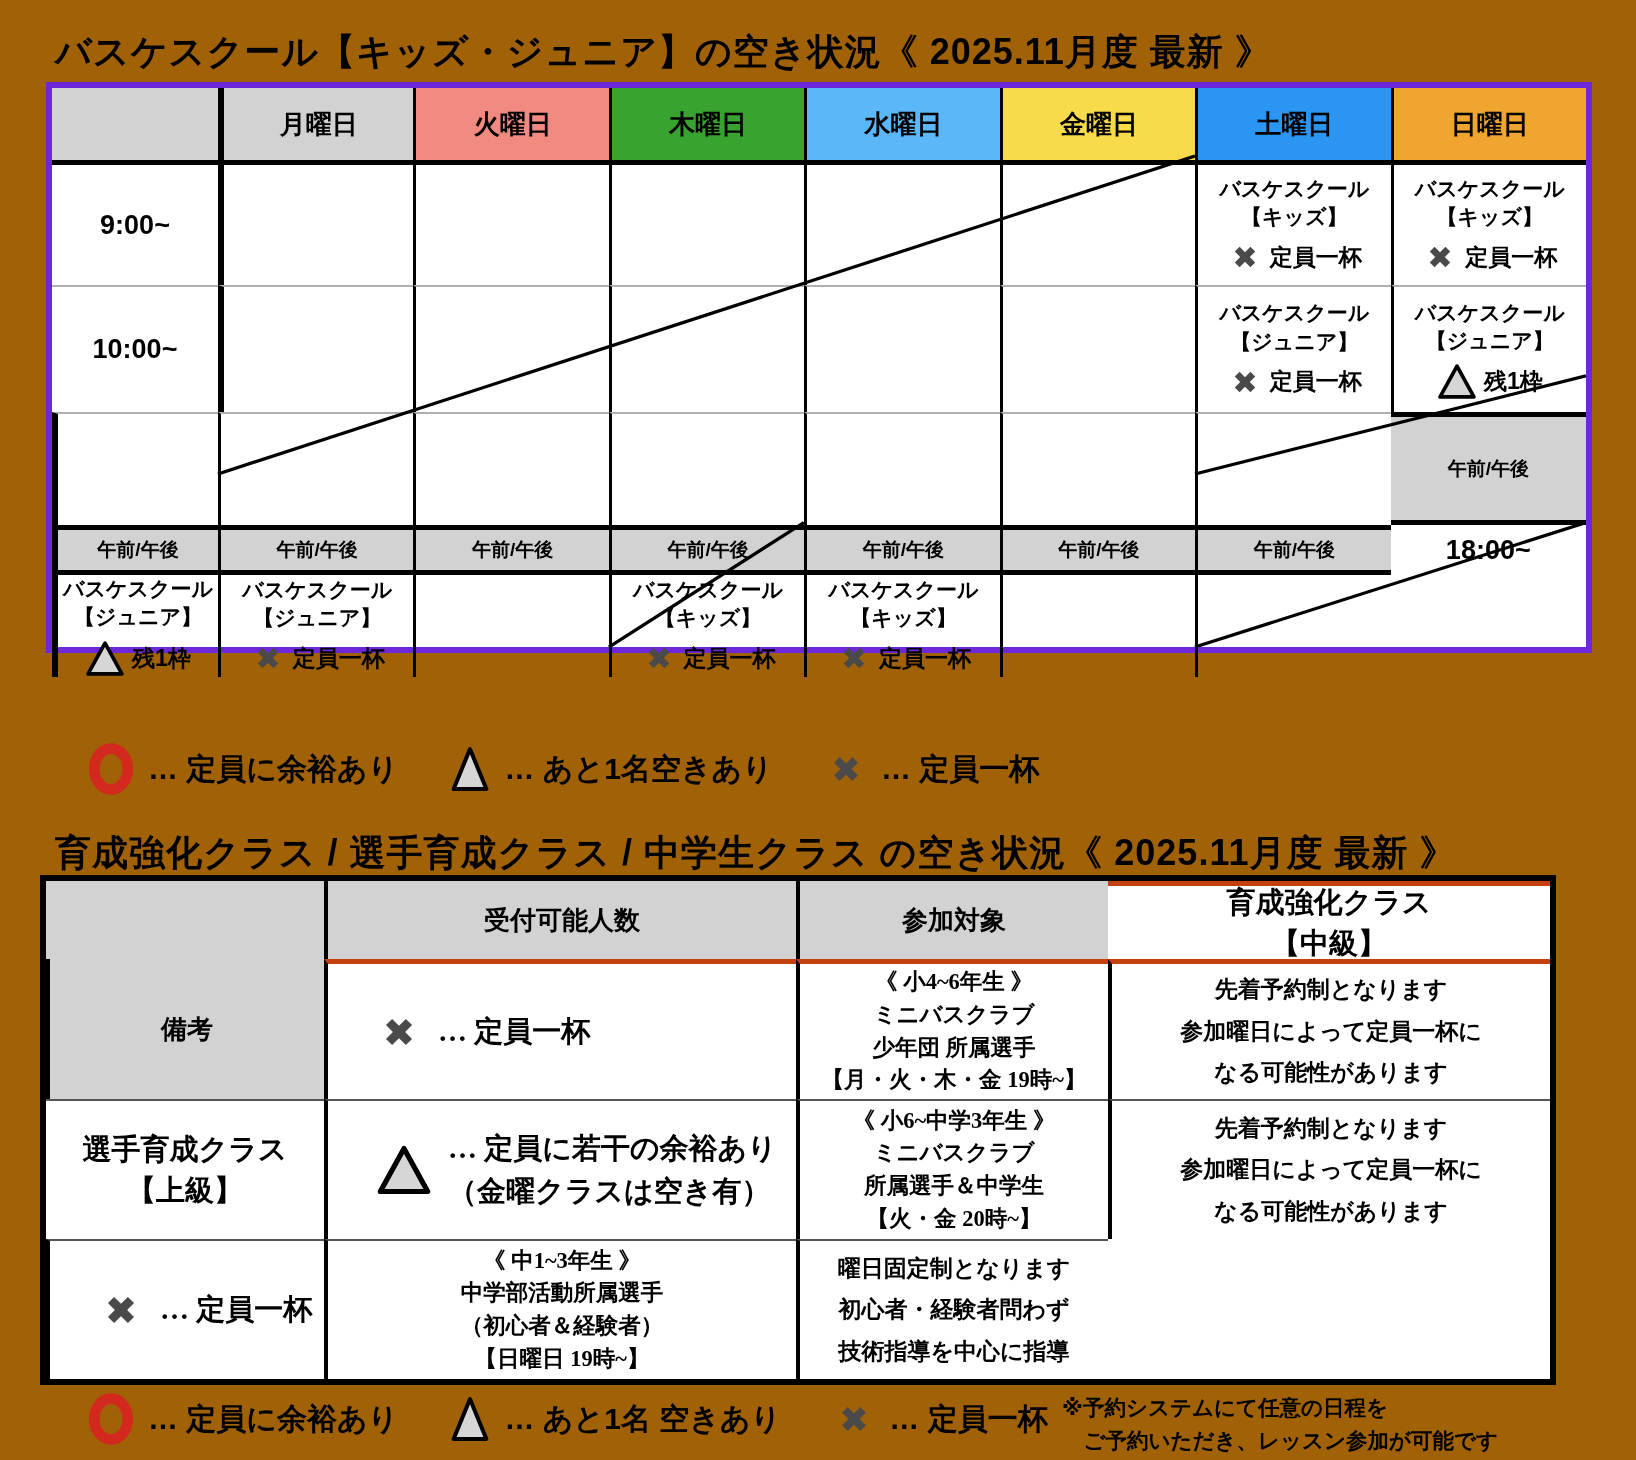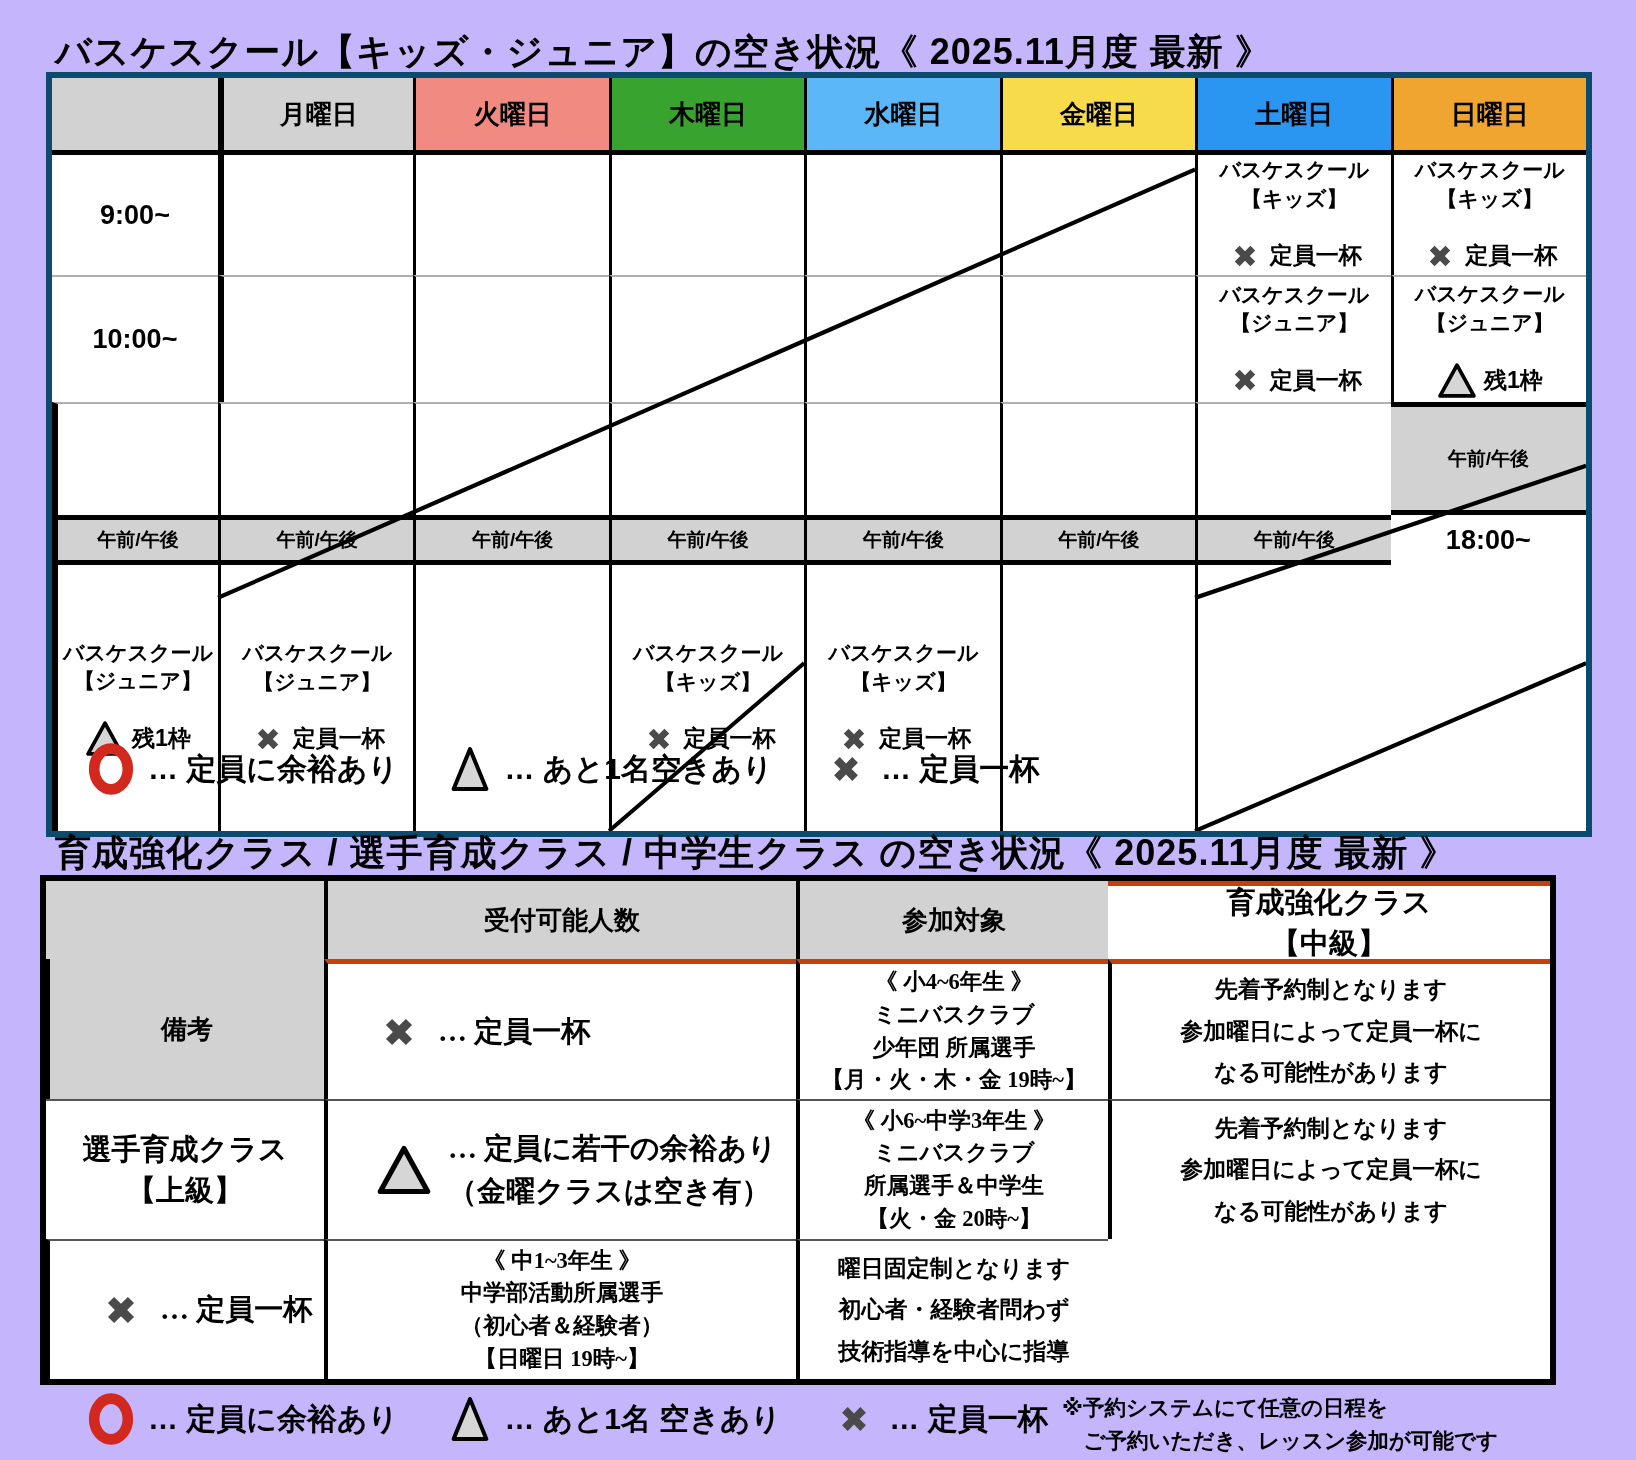--- a/index.html
+++ b/index.html
@@ -1,41 +1,41 @@
 <!DOCTYPE html>
 <html><head>
 <meta charset="utf-8">
 <style>
   html,body{margin:0;padding:0;background:#fff;width:1636px;height:1460px;
     font-family:"Liberation Sans","DejaVu Sans",sans-serif;font-weight:bold;color:#000;}
-  .page{position:relative;width:1636px;height:1460px;overflow:hidden;background:#c4b5fd;}
+  .page{position:relative;width:1636px;height:1460px;overflow:hidden;background:#a16207;}
 
   .title{position:absolute;left:55px;font-size:36px;letter-spacing:1px;white-space:nowrap;}
   .title1{top:28px;}
   .title2{top:829px;}
 
   
-  .tbl1{position:absolute;left:46px;top:72px;width:1546px;height:765px;border:6px solid #0c4a6e;
+  .tbl1{position:absolute;left:46px;top:82px;width:1546px;height:571px;border:6px solid #6d28d9;
     box-sizing:border-box;background:#fff;display:grid;
     grid-template-columns:166px repeat(7,1fr);
     grid-template-rows:72px 125px 127px 113px 50px 1fr;}
   .tbl1 .c{box-sizing:border-box;display:flex;align-items:center;justify-content:center;
     flex-direction:column;position:relative;}
   .tbl1 .c{border-left:3px solid #000;}
   .tbl1 .fc{border-left:none;}
   .tbl1 .monb{border-left:6px solid #000;}
   .hdr{background:#d2d2d2;font-size:26px;}
   .rowt{border-top:2px solid #b0b0b0;}
   .row9{border-top:5px solid #000;}
   .ampm{border-top:5px solid #000;border-bottom:5px solid #000;background:#d2d2d2;
     font-size:19px;}
   .row18{border-top:none;}
   .timecell{font-size:27px;}
   .school{font-size:21px;line-height:1.35;text-align:center;white-space:pre-line;}
-  .stat{display:flex;align-items:center;gap:7px;margin-top:25px;}
+  .stat{display:flex;align-items:center;gap:7px;margin-top:8px;}
   .stxt{font-size:23px;}
   .diag{position:absolute;left:0;top:0;width:100%;height:100%;pointer-events:none;}
 
   
   .icon{display:inline-flex;align-items:center;justify-content:center;}
   .icon svg{display:block;}
 
   
   .legend{position:absolute;display:flex;align-items:center;gap:52px;}
   .legend1{left:88px;top:742px;}

